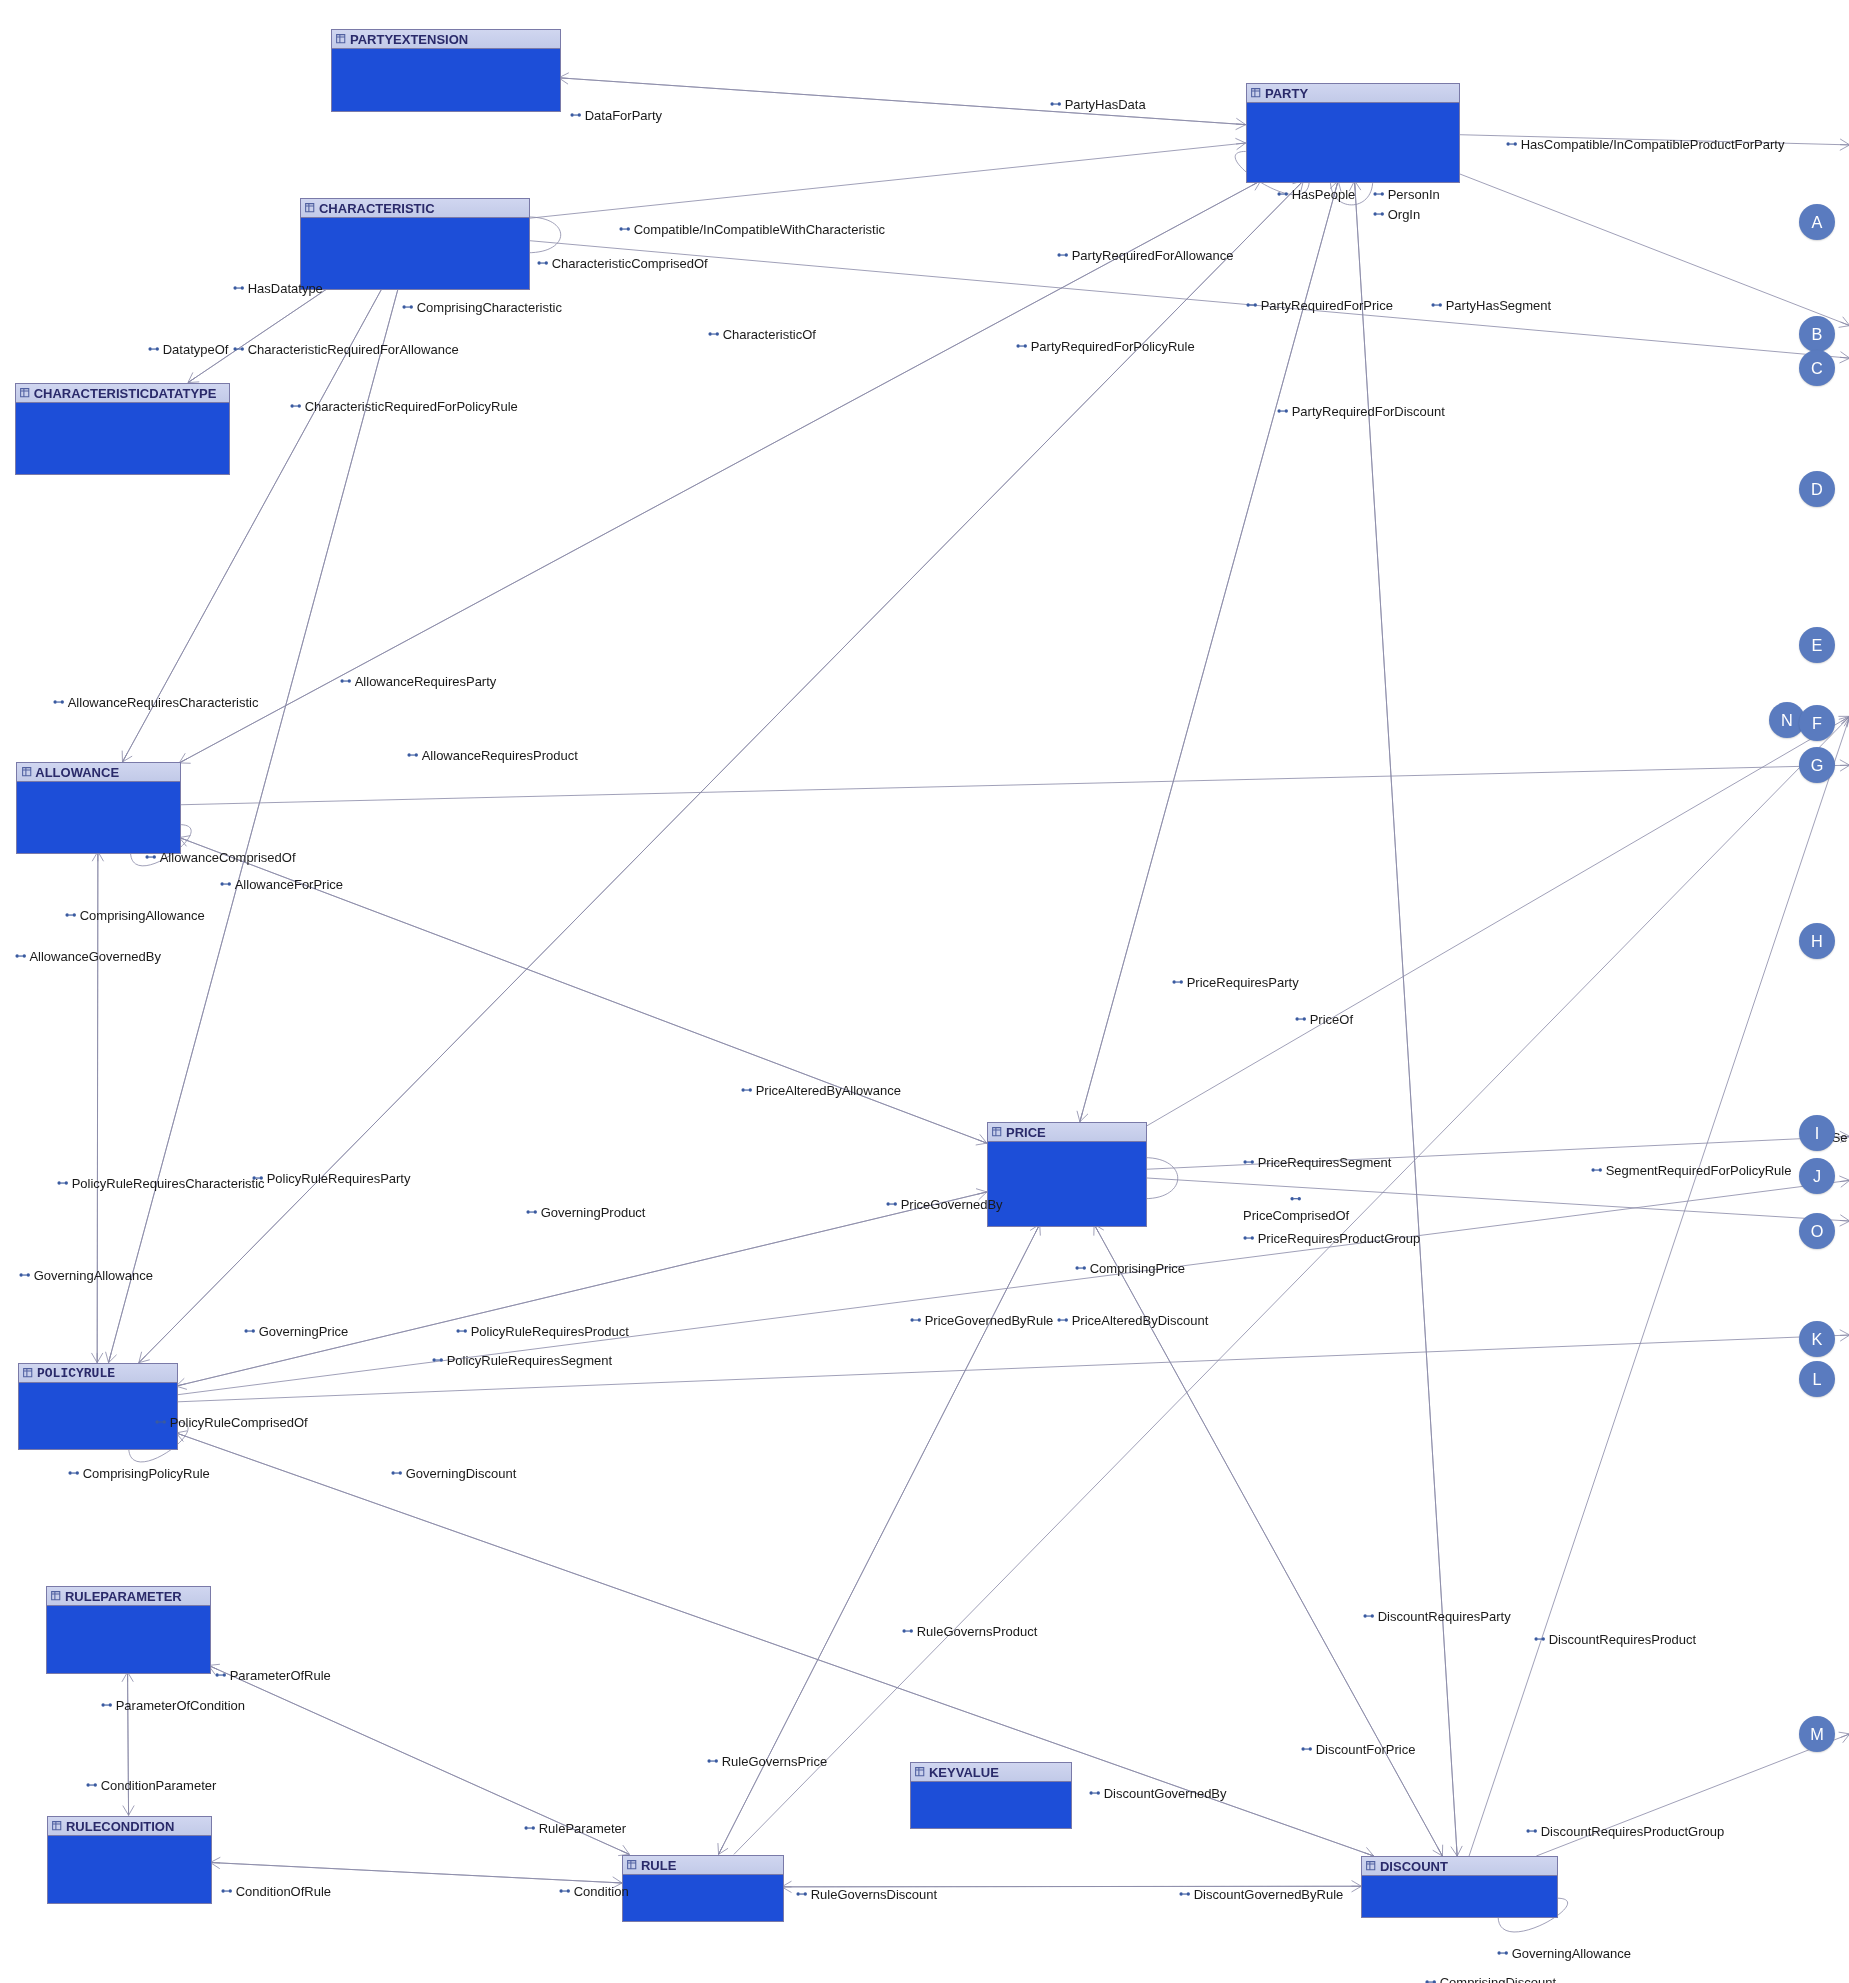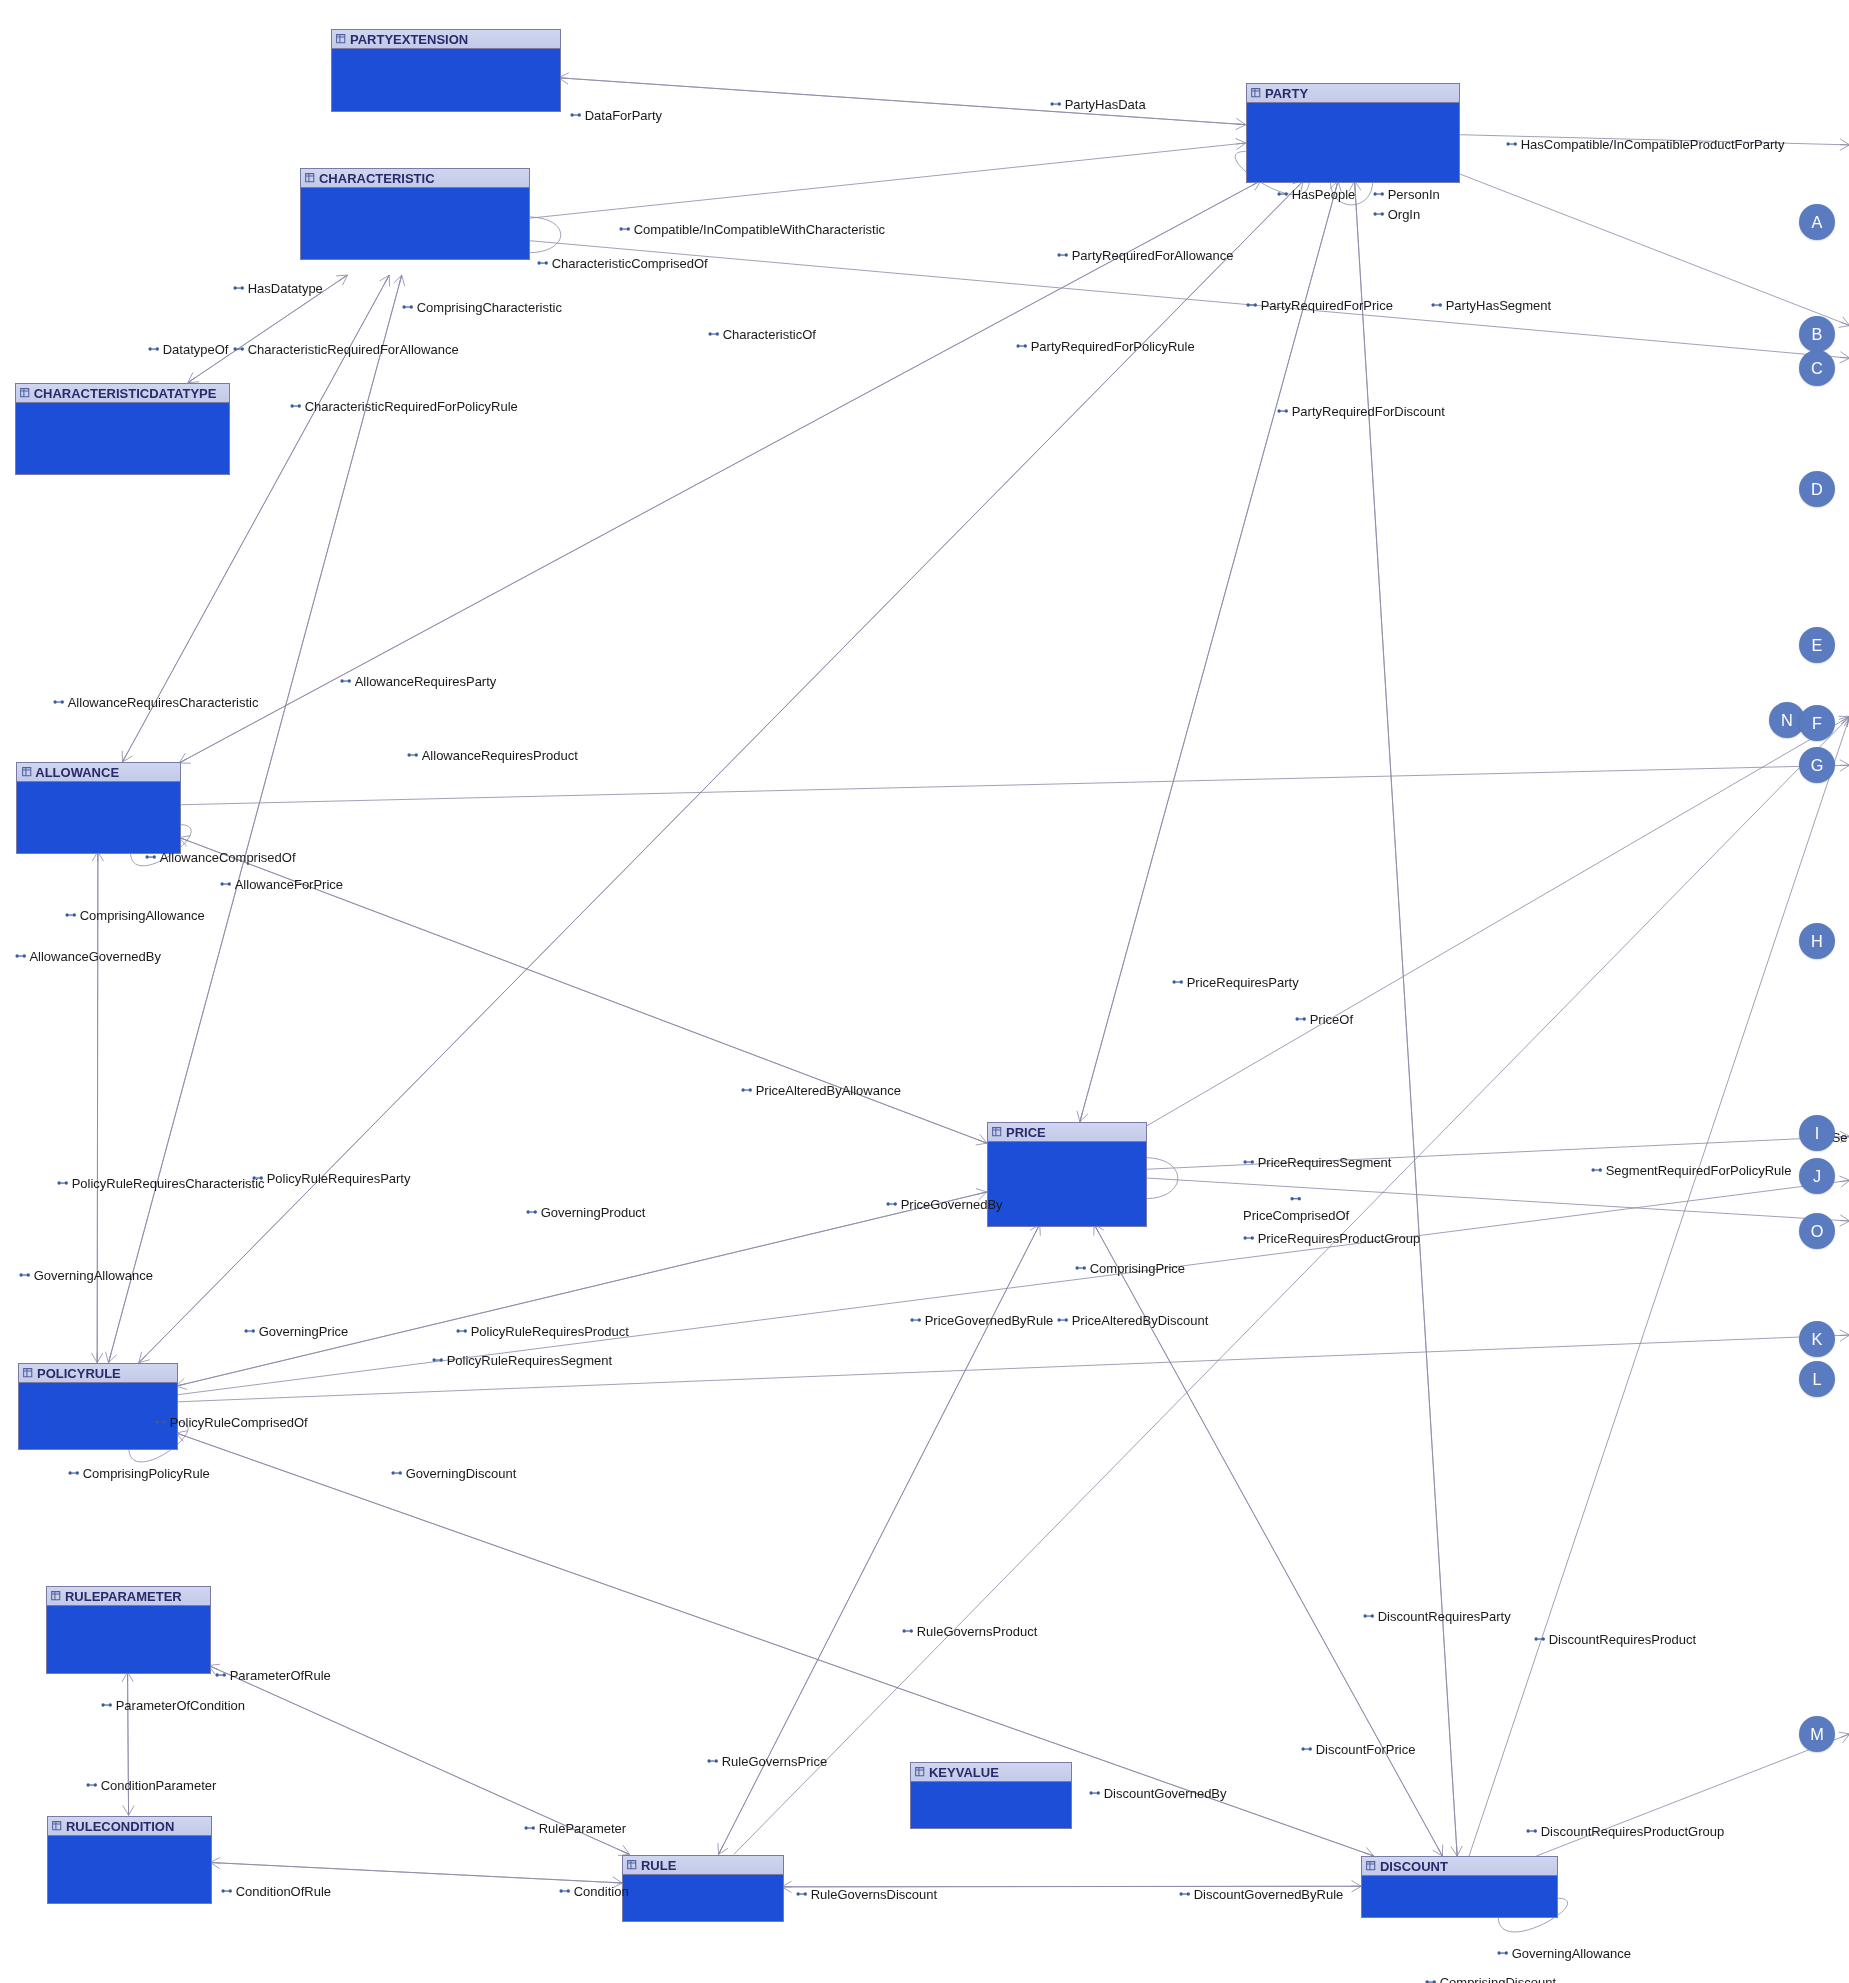--- a/index.html
+++ b/index.html
@@ -431,21 +431,21 @@
     </div>
     <div class="entity" style="left: 1246px; top: 83px; width: 212px; height: 98px;">
       <div class="hdr">
         <svg class="eicon" viewBox="0 0 14 14">
           <path d="M2 2 H12 V12 H2 Z M2 5 H12 M6 2 V12" fill="none" stroke="#5060a0" stroke-width="1.3"></path>
         </svg>
         <span>PARTY</span>
       </div>
       <div class="body"></div>
     </div>
-    <div class="entity" style="left: 300px; top: 168px; width: 228px; height: 90px;">
+    <div class="entity" style="left: 300px; top: 198px; width: 228px; height: 90px;">
       <div class="hdr">
         <svg class="eicon" viewBox="0 0 14 14">
           <path d="M2 2 H12 V12 H2 Z M2 5 H12 M6 2 V12" fill="none" stroke="#5060a0" stroke-width="1.3"></path>
         </svg>
         <span>CHARACTERISTIC</span>
       </div>
       <div class="body"></div>
     </div>
     <div class="entity" style="left: 14.7px; top: 383px; width: 213px; height: 90px;">
       <div class="hdr">
@@ -467,21 +467,21 @@
     </div>
     <div class="entity" style="left: 987px; top: 1122px; width: 158px; height: 103px;">
       <div class="hdr">
         <svg class="eicon" viewBox="0 0 14 14">
           <path d="M2 2 H12 V12 H2 Z M2 5 H12 M6 2 V12" fill="none" stroke="#5060a0" stroke-width="1.3"></path>
         </svg>
         <span>PRICE</span>
       </div>
       <div class="body"></div>
     </div>
-    <div class="entity" style="left: 18px; top: 1363px; width: 158px; height: 85px;">
+    <div class="entity" style="left: 18px; top: 1363px; width: 158px; height: 85px; font-family: Liberation Mono, monospace;">
       <div class="hdr">
         <svg class="eicon" viewBox="0 0 14 14">
           <path d="M2 2 H12 V12 H2 Z M2 5 H12 M6 2 V12" fill="none" stroke="#5060a0" stroke-width="1.3"></path>
         </svg>
         <span>POLICYRULE</span>
       </div>
       <div class="body"></div>
     </div>
     <div class="entity" style="left: 46px; top: 1586px; width: 163px; height: 86px;">
       <div class="hdr">

